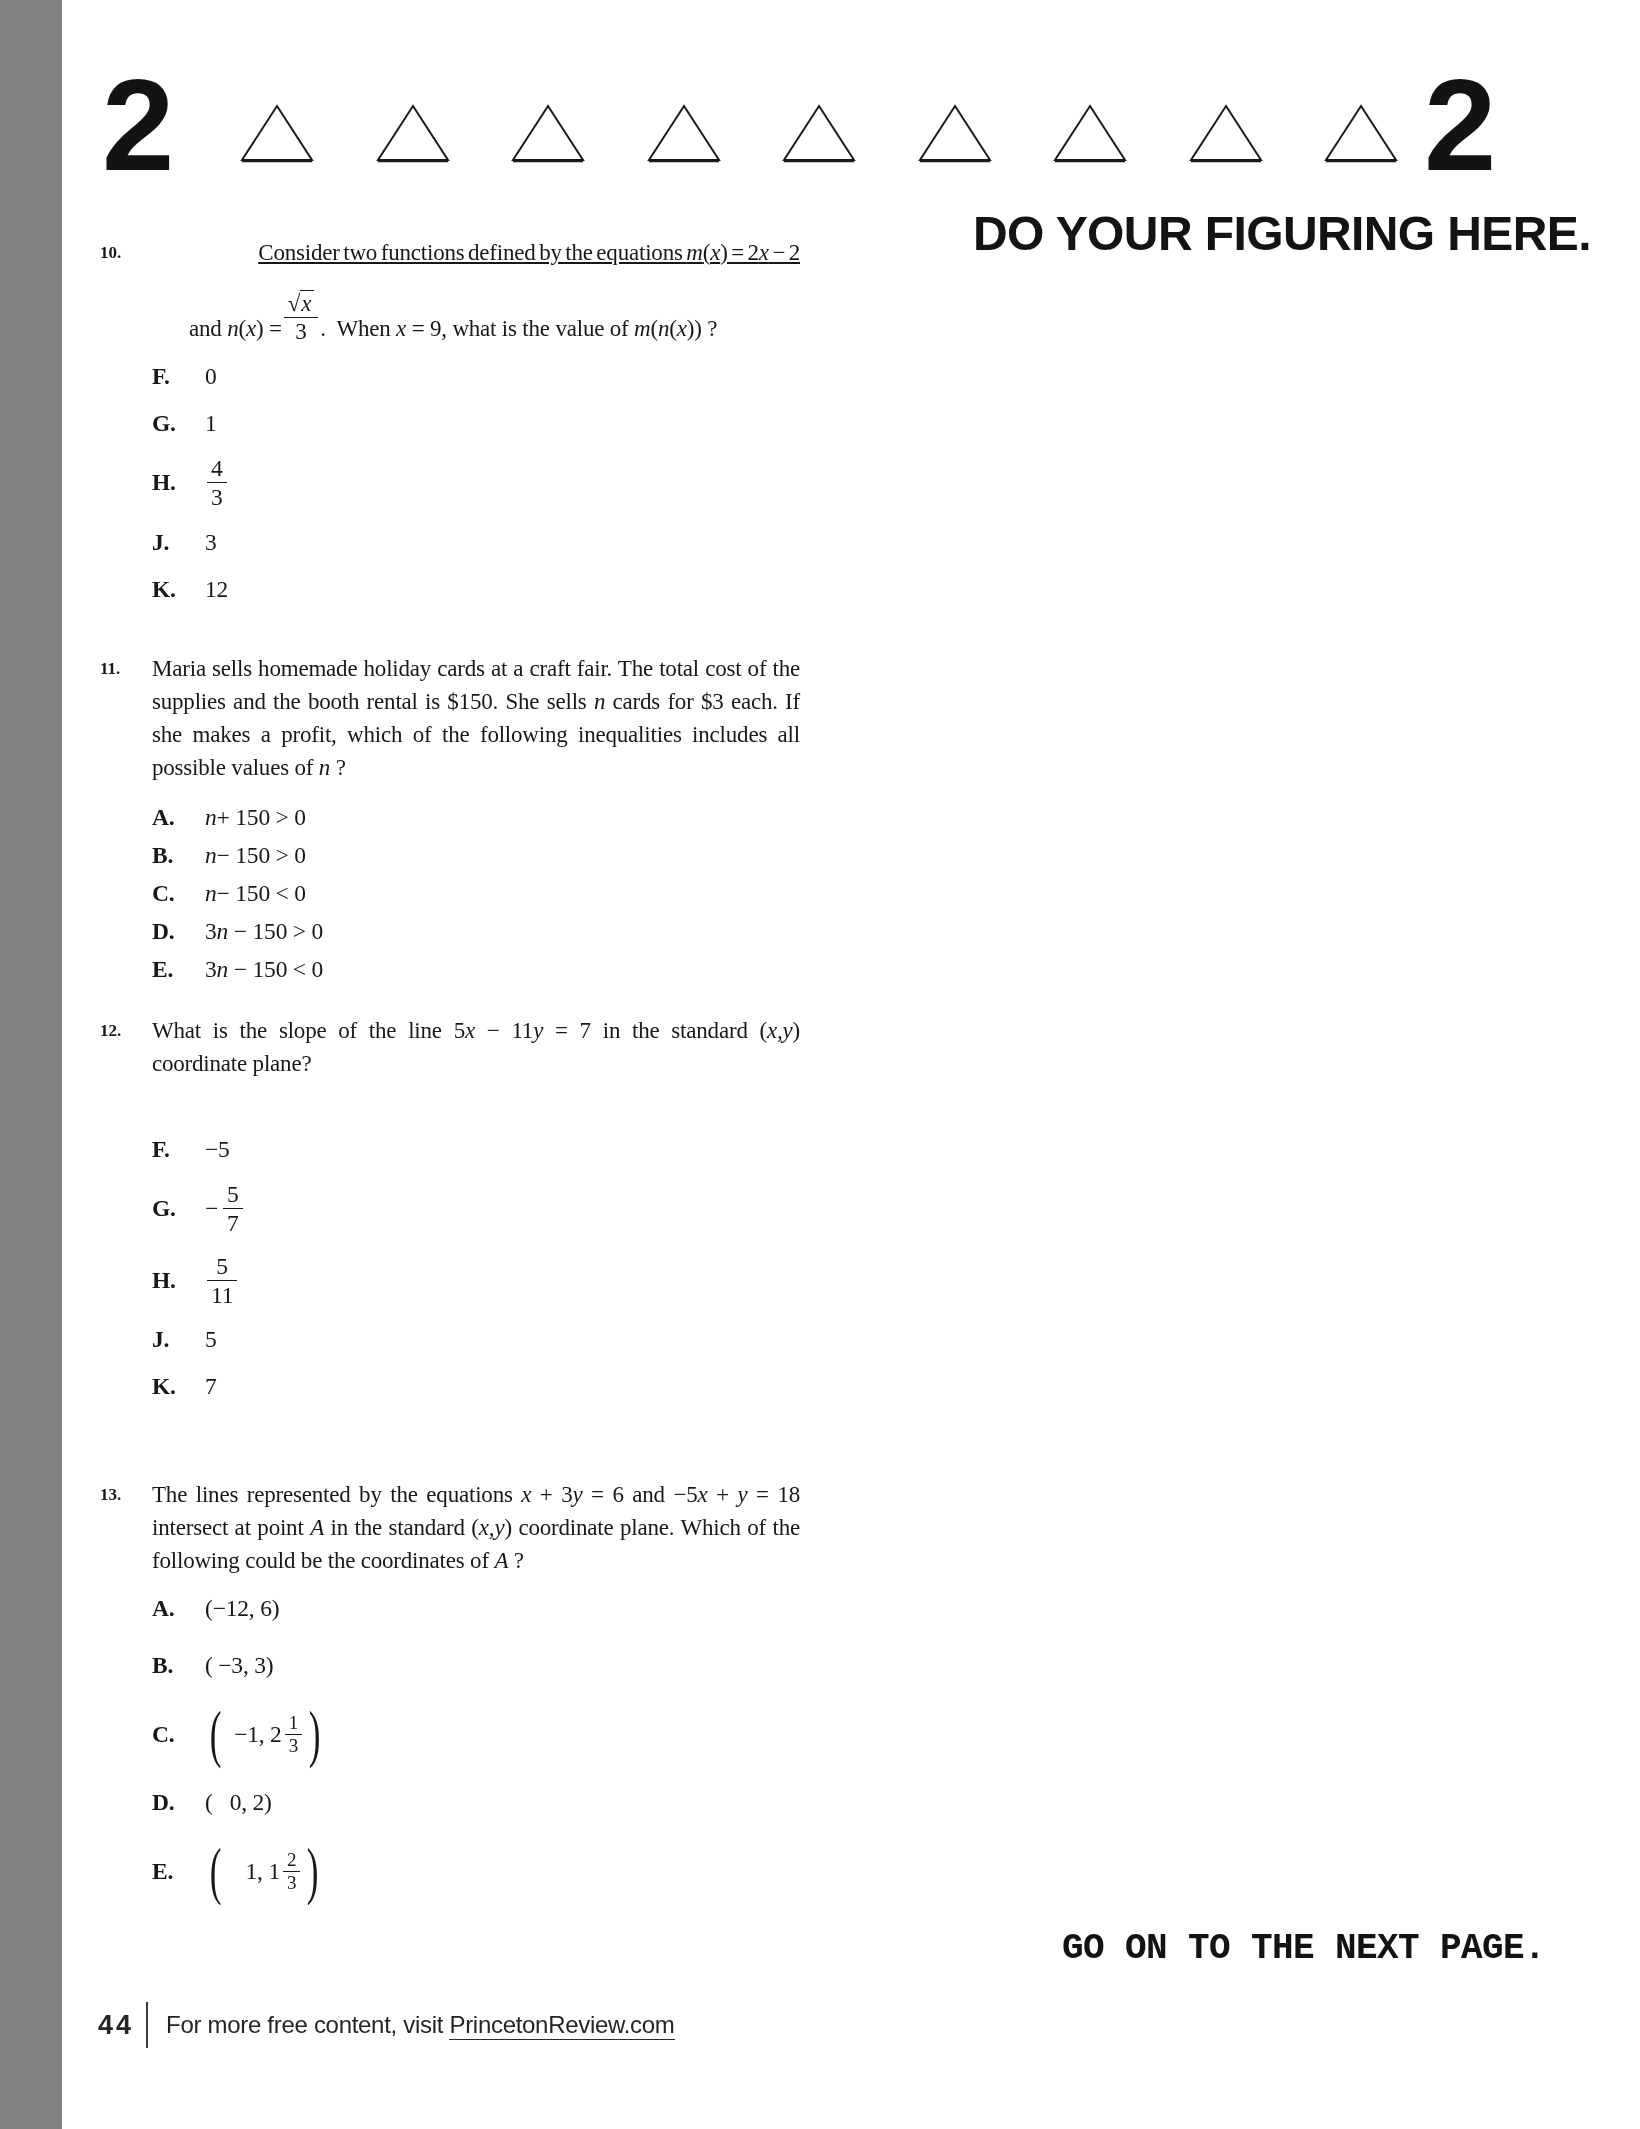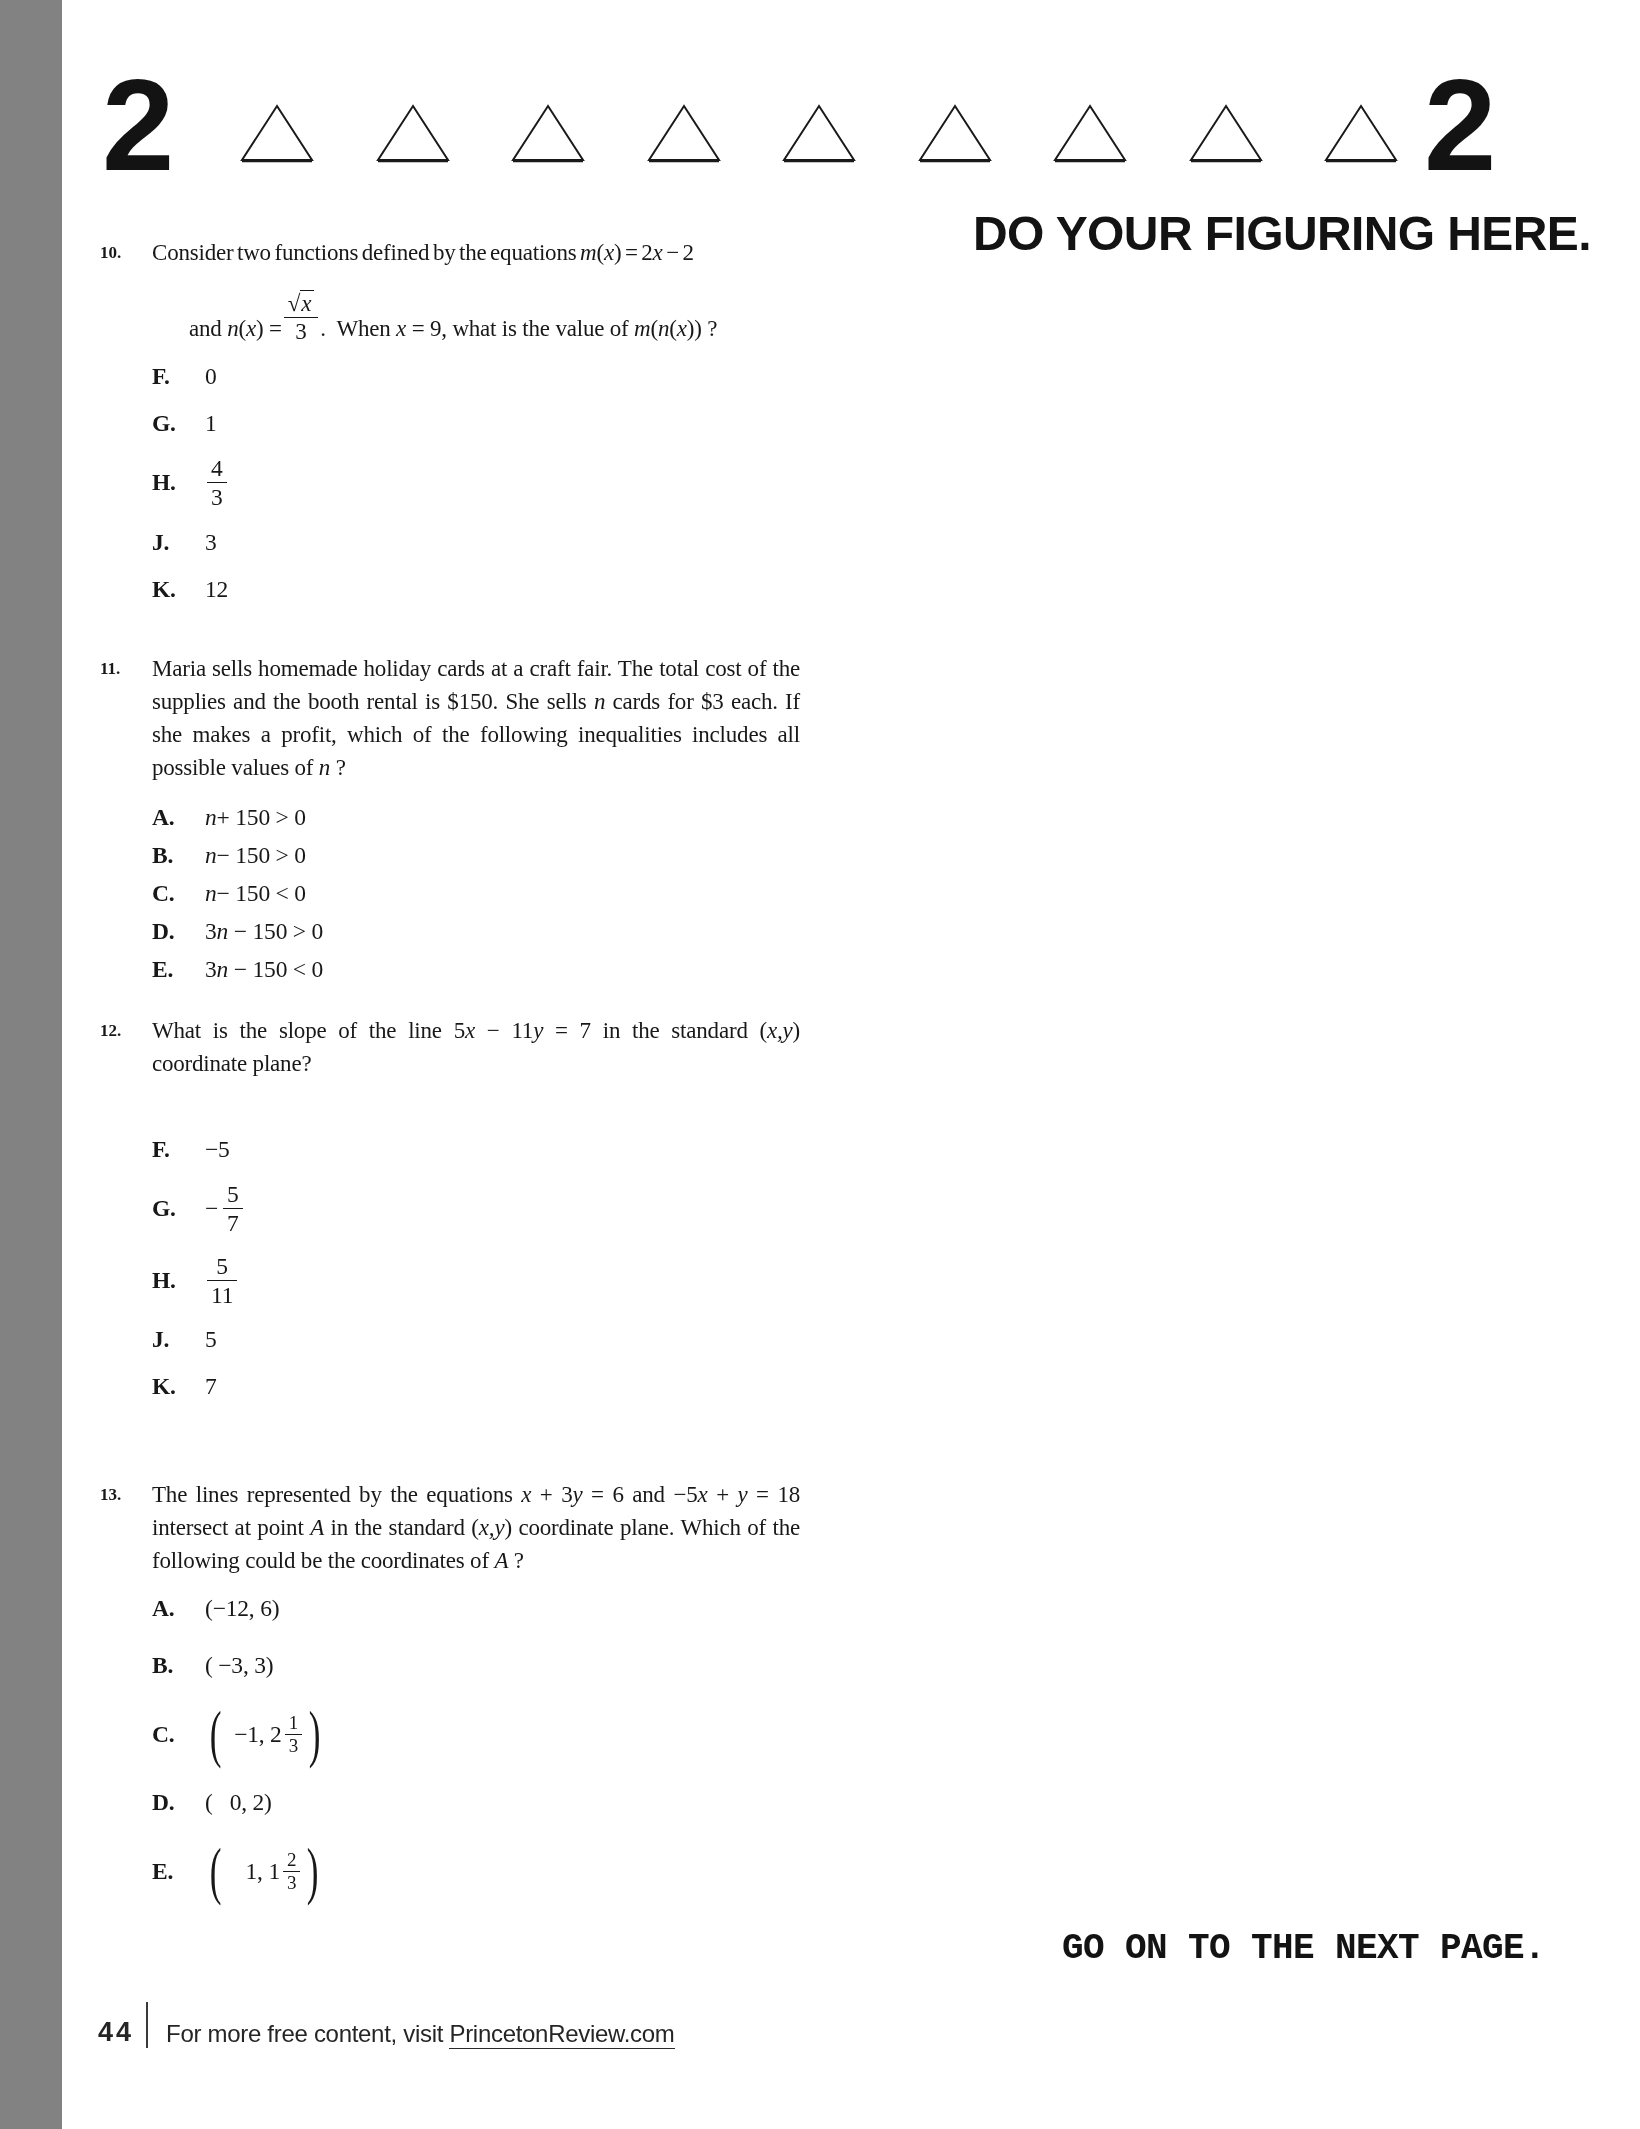--- a/index.html
+++ b/index.html
@@ -23,21 +23,21 @@
   .figuring {
     position:absolute; left:973px; top:206px;
     font-family:"Liberation Sans", sans-serif; font-weight:bold; font-size:48px;
     letter-spacing:-0.6px; color:#131313; white-space:nowrap;
   }
 
   
   .question { position:absolute; left:100px; width:712px; display:flex; }
   .qnum { width:52px; flex-shrink:0; font-weight:bold; font-size:17px; line-height:33px; }
   .qbody { width:648px; font-size:23px; line-height:33px; text-align:justify; letter-spacing:-0.2px; }
-  .nowrap-line { white-space:nowrap; text-align:left; }
+  .nowrap-line { white-space:nowrap; text-align:right;text-decoration:underline; }
   .mathline { display:flex; align-items:flex-end; margin-top:4px; height:72px; text-align:left; white-space:nowrap;margin-left:37px; }
 
   .opts { margin-top:16px; }
   .opt { display:flex; align-items:center; font-size:23.5px; line-height:31px; text-align:left; }
   .opt .letter { width:53px; flex-shrink:0; font-weight:bold; }
   .q10 .opt { margin-bottom:16px; }
   .q11 .opts { margin-top:18px; }
   .q11 .opt { margin-bottom:7px; }
   .q12 .opts { margin-top:54px; }
   .q12 .opt { margin-bottom:16px; }
@@ -53,21 +53,21 @@
   .bigp { display:inline-block; font-size:64px; font-weight:400; line-height:0.85;
           transform:scaleX(0.55); vertical-align:middle; color:#181818; }
   i { font-style:italic; }
 
   .go-on {
     position:absolute; right:95px; top:1928;
     top:1928px; font-family:Liberation Mono, monospace; font-weight:bold;
     font-size:36px; letter-spacing:-0.6px; color:#131313; white-space:nowrap;
   }
 
-  .footer { position:absolute; left:98px; top:2002px; display:flex; align-items:flex-end;
+  .footer { position:absolute; left:98px; top:2002px; display:flex; align-items:center;
     font-family:"Liberation Sans", sans-serif; color:#252525; }
   .footer .pagenum { font-weight:bold; font-size:27px; letter-spacing:3px; }
   .footer .divider { width:2px; height:46px; background:#3a3a3a; margin:0 18px 0 12px; }
   .footer .note { font-size:24px; letter-spacing:-0.3px; }
   .footer .link { border-bottom:1.8px solid #2a2a2a; padding-bottom:1px; }
 </style>
 </head>
 <body>
 
 <div class="page">

